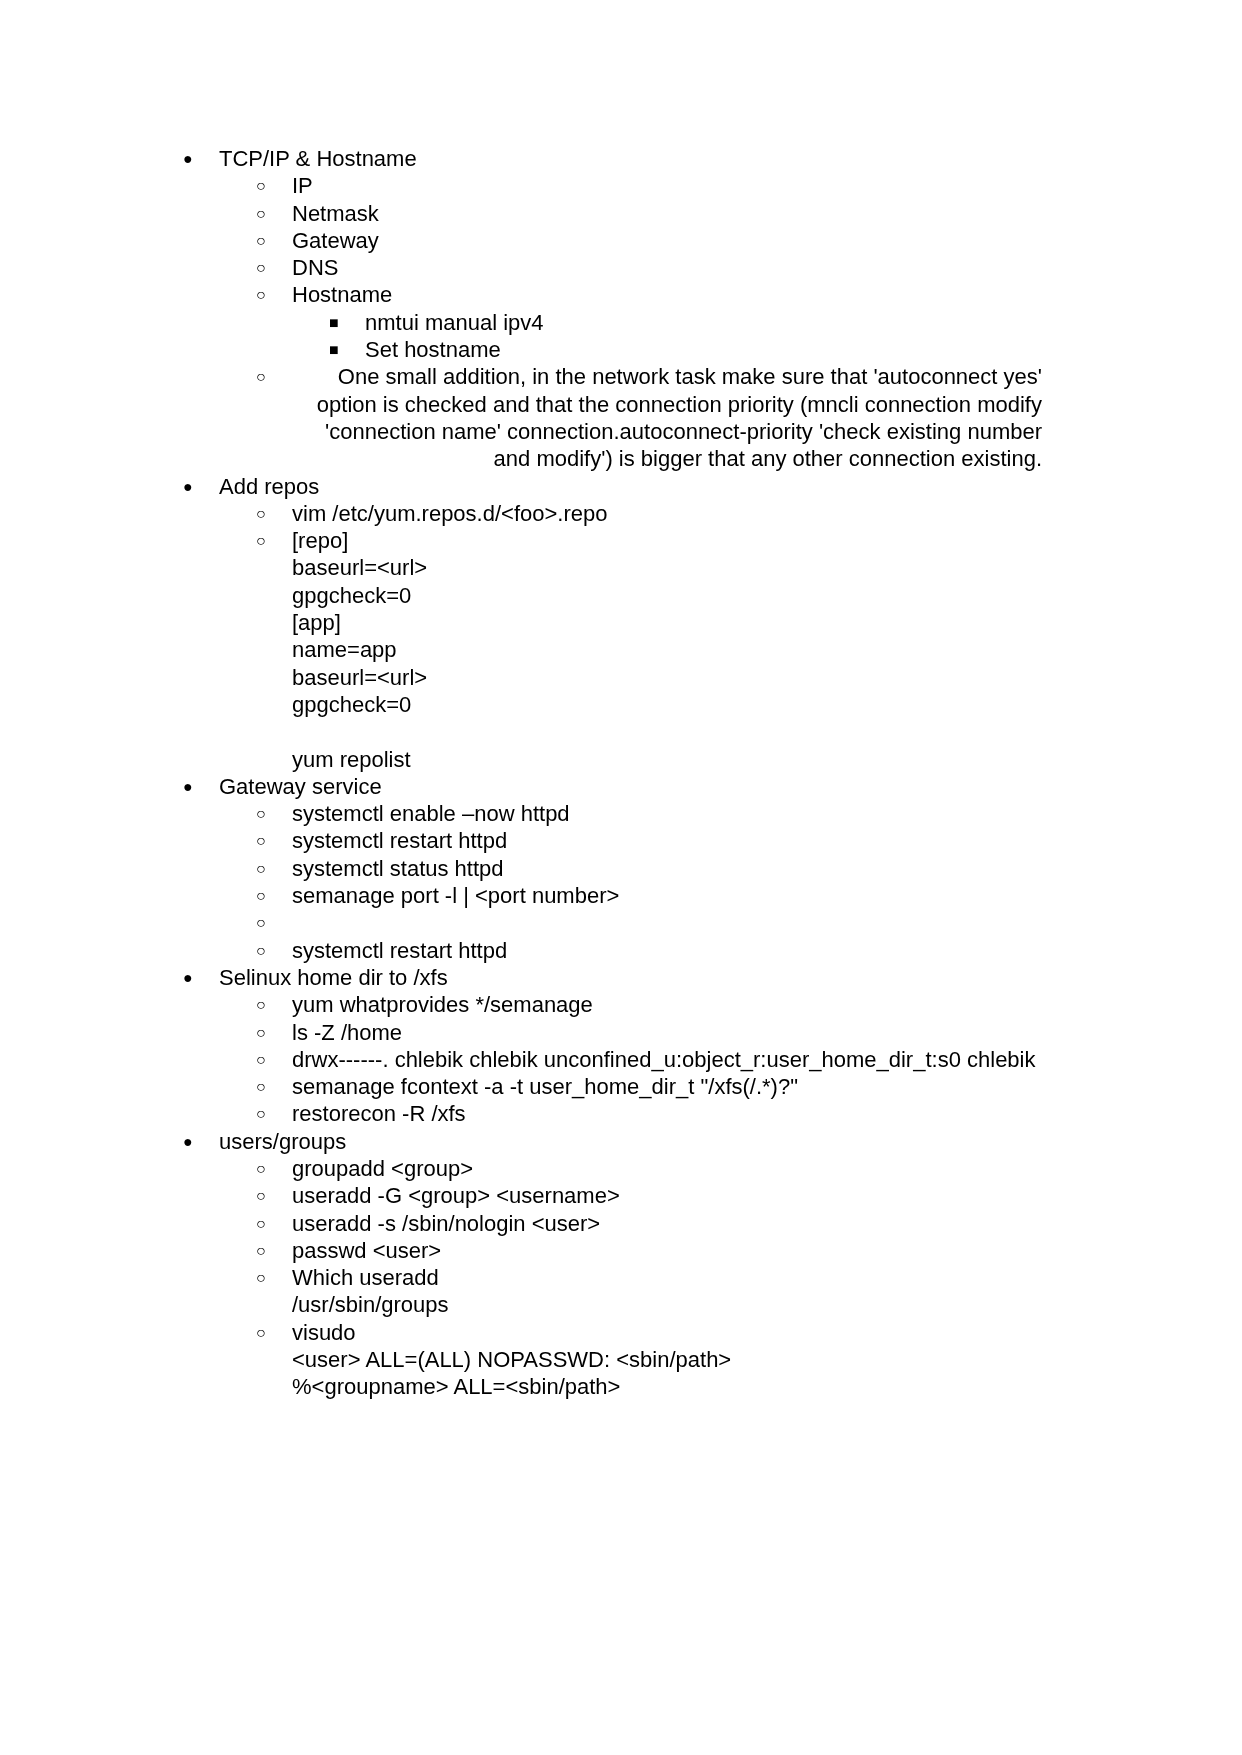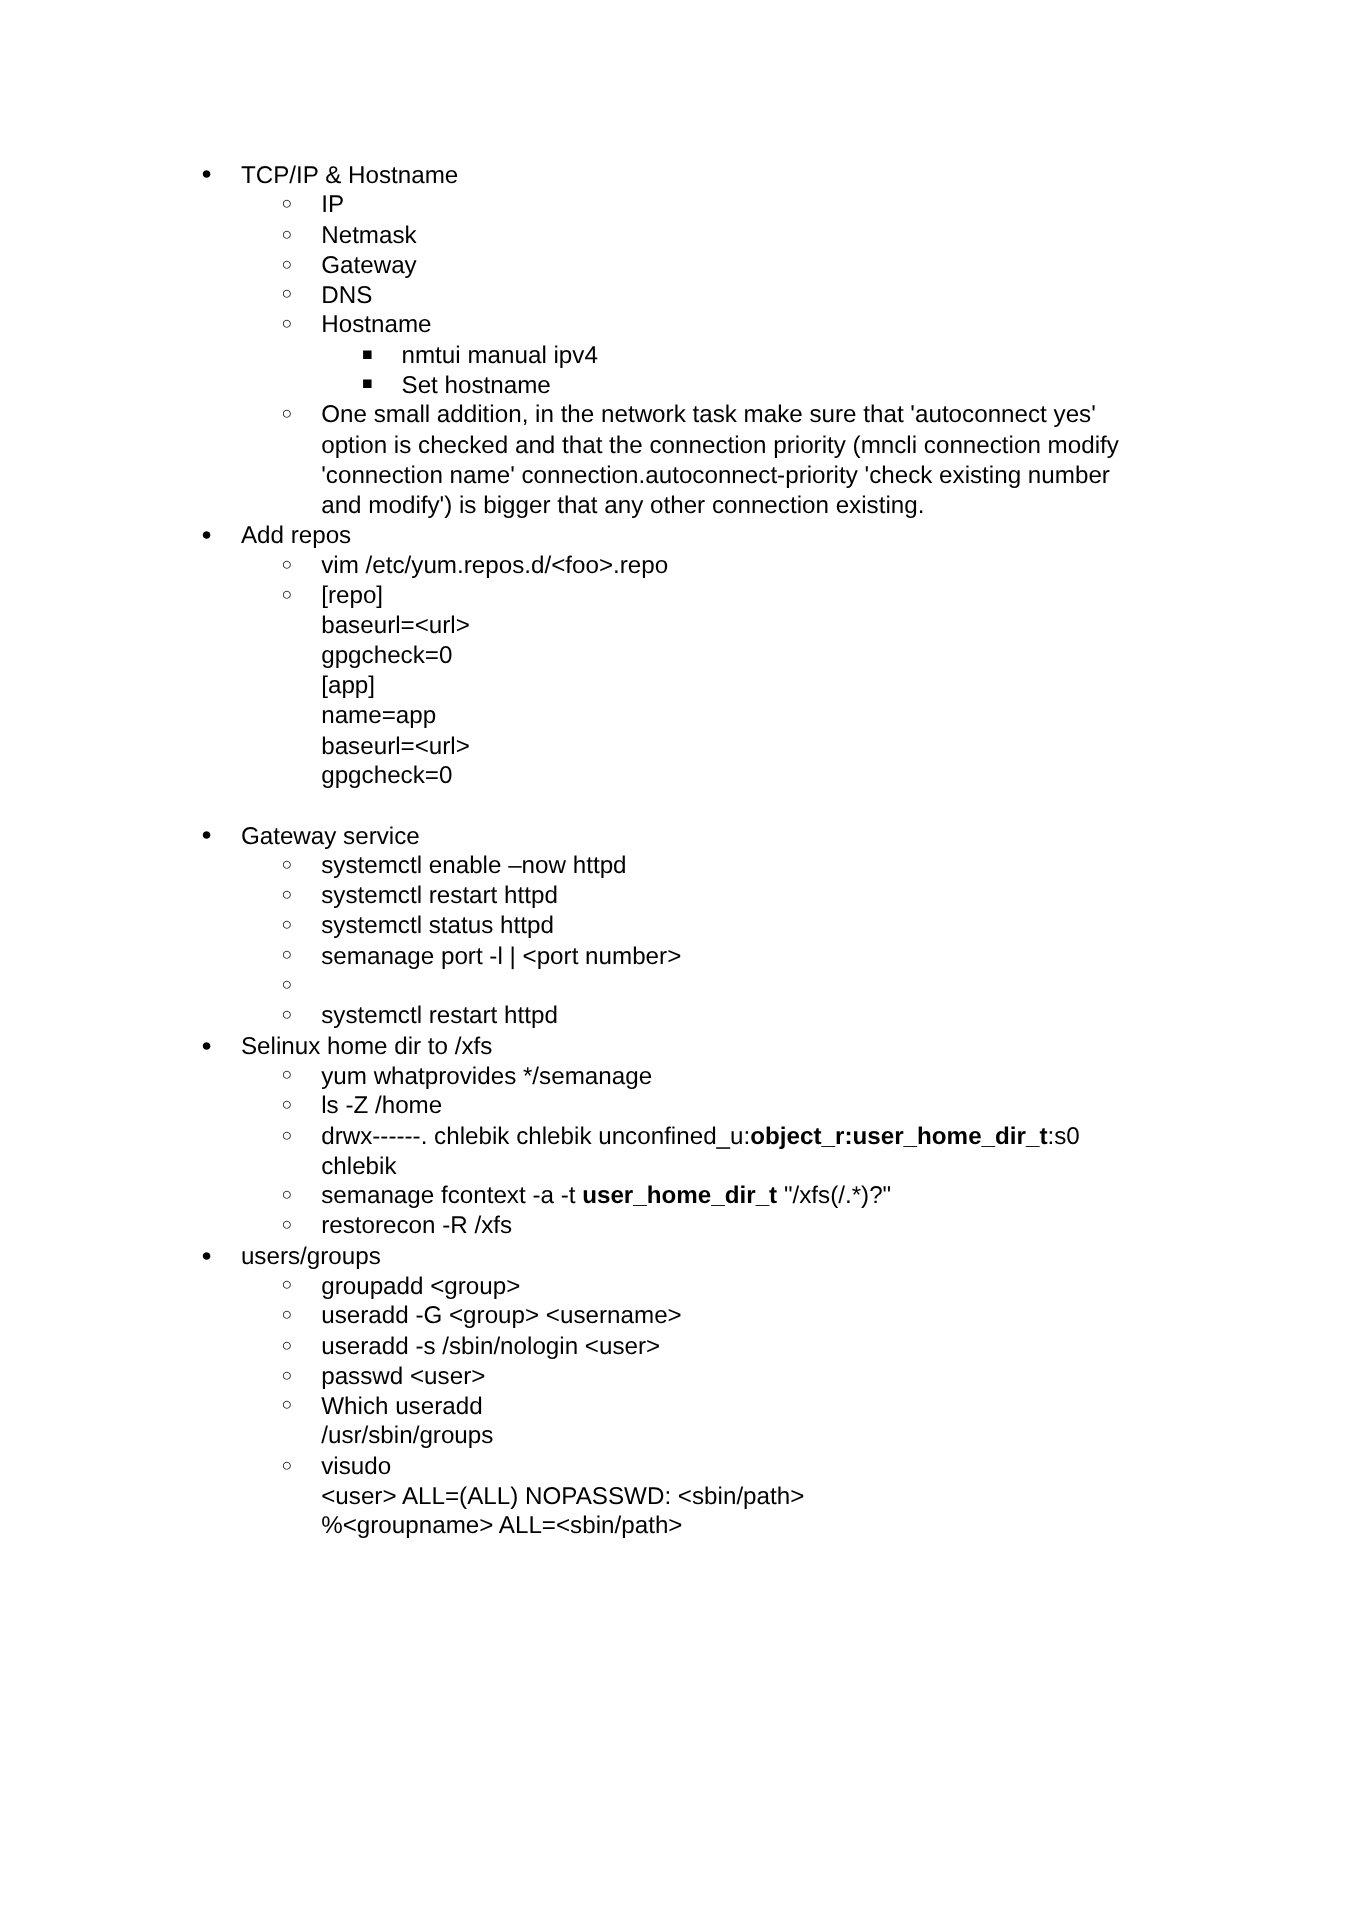--- a/index.html
+++ b/index.html
@@ -19,22 +19,22 @@
   .lvl1 { padding-left: 183px; }
   .lvl2 { padding-left: 256px; }
   .lvl3 { padding-left: 329px; }
   .bullet {
     flex: 0 0 36px;
     width: 36px;
     font-size: 16px;
     line-height: 27.3px;
     color: #000000;
   }
-  .text { flex: 0 1 auto; max-width: 750px; }
-  .text .seg-bold { font-weight: 700; }
+  .text { flex: 0 1 auto; max-width: 750px; text-align: right; }
+  .text .seg-bold { font-weight: 400; }
 </style>
 </head>
 <body>
 
 <div class="page">
   <div class="content" id="doc-content">
       <div class="line lvl1">
         <span class="bullet">●</span>
         <span class="text"><span>TCP/IP &amp; Hostname</span></span>
       </div>
@@ -103,20 +103,24 @@
         <span class="text"><span>baseurl=&lt;url&gt;</span></span>
       </div>
       <div class="line lvl2">
         <span class="bullet">&nbsp;</span>
         <span class="text"><span>gpgcheck=0</span></span>
       </div>
       <div class="line lvl2">
         <span class="bullet">&nbsp;</span>
         <span class="text">&nbsp;</span>
       </div>
+      <div class="line lvl2">
+        <span class="bullet">&nbsp;</span>
+        <span class="text"><span>yum repolist</span></span>
+      </div>
       <div class="line lvl1">
         <span class="bullet">●</span>
         <span class="text"><span>Gateway service</span></span>
       </div>
       <div class="line lvl2">
         <span class="bullet">○</span>
         <span class="text"><span>systemctl enable –now httpd</span></span>
       </div>
       <div class="line lvl2">
         <span class="bullet">○</span>

